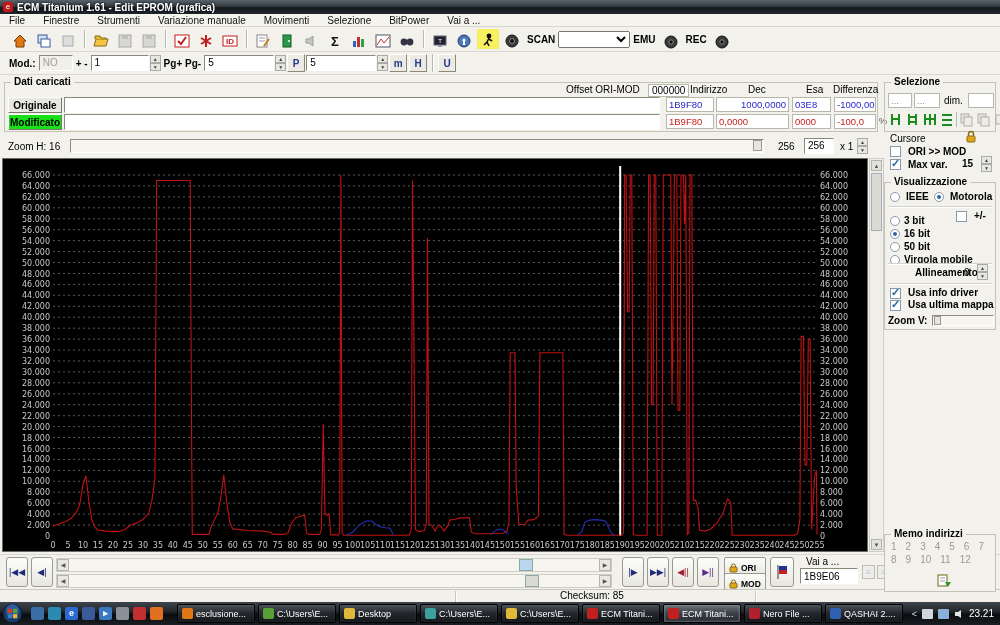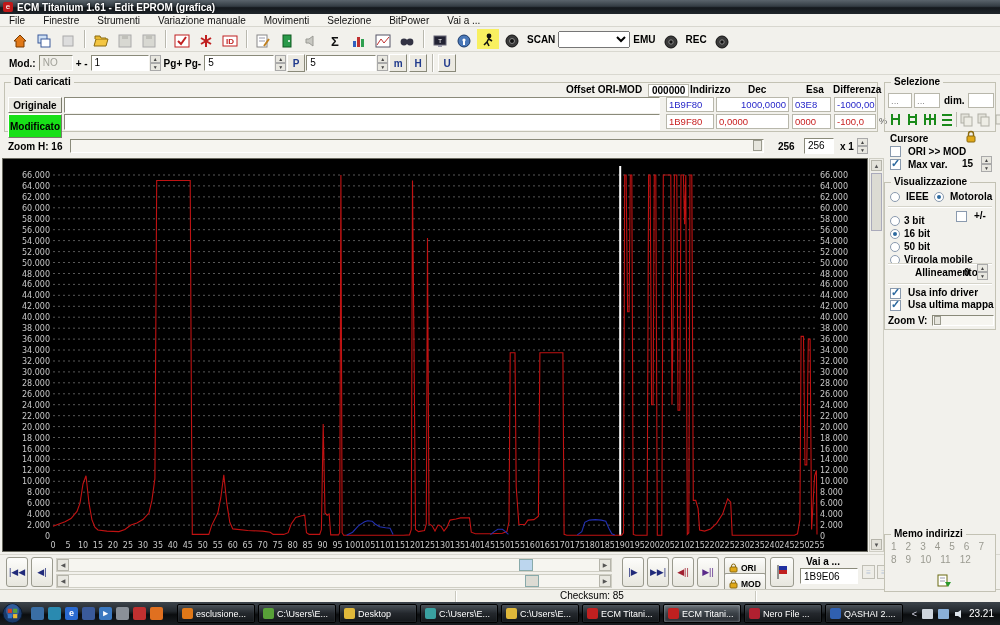--- a/index.html
+++ b/index.html
@@ -37,21 +37,21 @@
 
   
   .groupbox { position:absolute; border:1px solid #c3c2b4; }
   .gtitle { position:absolute; top:-7px; left:6px; background:#f2f1ec; padding:0 3px; font-size:10px; font-weight:bold; color:#000; white-space:nowrap; }
 
   .raisedbtn { border:1px solid; border-color:#fff #7a7a6c #7a7a6c #fff; background:#e8e7e0;
     font-size:10px; font-weight:bold; display:flex; align-items:center; justify-content:center; }
   .sunken { background:#fff; border:1px solid; border-color:#8a8a7a #fff #fff #8a8a7a; }
   .valbox { position:absolute; height:15px; background:#fff; border:1px solid #b8b7ab; font-size:9.5px; line-height:13px; padding:0 2px; overflow:hidden; white-space:nowrap; font-family:"Liberation Sans",sans-serif; }
   .blue { color:#2626c8; } .red { color:#c82020; }
-  .colhead { position:absolute; font-size:10px; font-weight:bold; color:#000; }
+  .colhead { position:absolute; font-size:10px; font-weight:normal; color:#000; }
 
   
   .chk { display:inline-block; width:11px; height:11px; background:#fff; border:1px solid #8a9aae; vertical-align:-2px; position:relative; }
   .chk.on::after { content:"✓"; position:absolute; left:0px; top:-3px; color:#2d6a9f; font-size:11px; font-weight:bold; }
   .radio { display:inline-block; width:10px; height:10px; border-radius:50%; background:#fff; border:1px solid #8a9aae; vertical-align:-2px; position:relative; }
   .radio.on::after { content:""; position:absolute; left:2px; top:2px; width:4px; height:4px; border-radius:50%; background:#2d6a9f; }
   .rlabel { font-size:10px; font-weight:bold; color:#000; margin-left:4px; }
   .pline { position:absolute; height:1px; background:#d5d4ca; box-shadow:0 1px 0 #fff; }
 
   
@@ -309,21 +309,21 @@
   <span class="colhead" style="left:806px; top:84px;">Esa</span>
   <span class="colhead" style="left:833px; top:84px;">Differenza</span>
 
   <div class="raisedbtn" style="position:absolute; left:8px; top:97px; width:54px; height:16px;">Originale</div>
   <div class="sunken" style="position:absolute; left:64px; top:97px; width:596px; height:16px;"></div>
   <div class="valbox blue" style="left:666px; top:97px; width:48px;">1B9F80</div>
   <div class="valbox blue" style="left:716px; top:97px; width:73px; text-align:right;">1000,0000</div>
   <div class="valbox blue" style="left:792px; top:97px; width:39px;">03E8</div>
   <div class="valbox blue" style="left:834px; top:97px; width:42px;">-1000,0000</div>
 
-  <div class="raisedbtn" style="position:absolute; left:8px; top:114px; width:54px; height:24px; background:#18e018;">Modificato</div>
+  <div class="raisedbtn" style="position:absolute; left:8px; top:114px; width:54px; height:16px; background:#18e018;">Modificato</div>
   <div class="sunken" style="position:absolute; left:64px; top:114px; width:596px; height:16px;"></div>
   <div class="valbox red" style="left:666px; top:114px; width:48px;">1B9F80</div>
   <div class="valbox red" style="left:716px; top:114px; width:73px;">0,0000</div>
   <div class="valbox red" style="left:792px; top:114px; width:39px;">0000</div>
   <div class="valbox red" style="left:834px; top:114px; width:42px;">-100,0</div>
   <span style="position:absolute; left:879px; top:116px; font-size:9px; color:#555;">%</span>
 
   <div class="groupbox" style="left:884px; top:82px; width:112px; height:50px;">
     <span class="gtitle">Selezione</span>
   </div>

